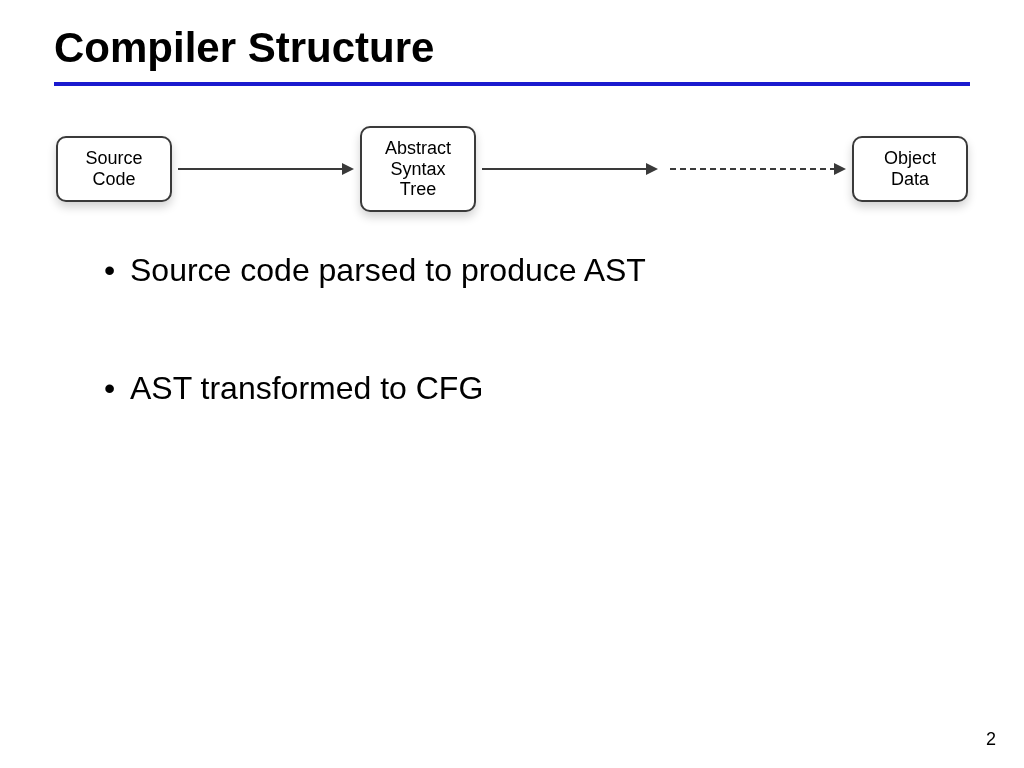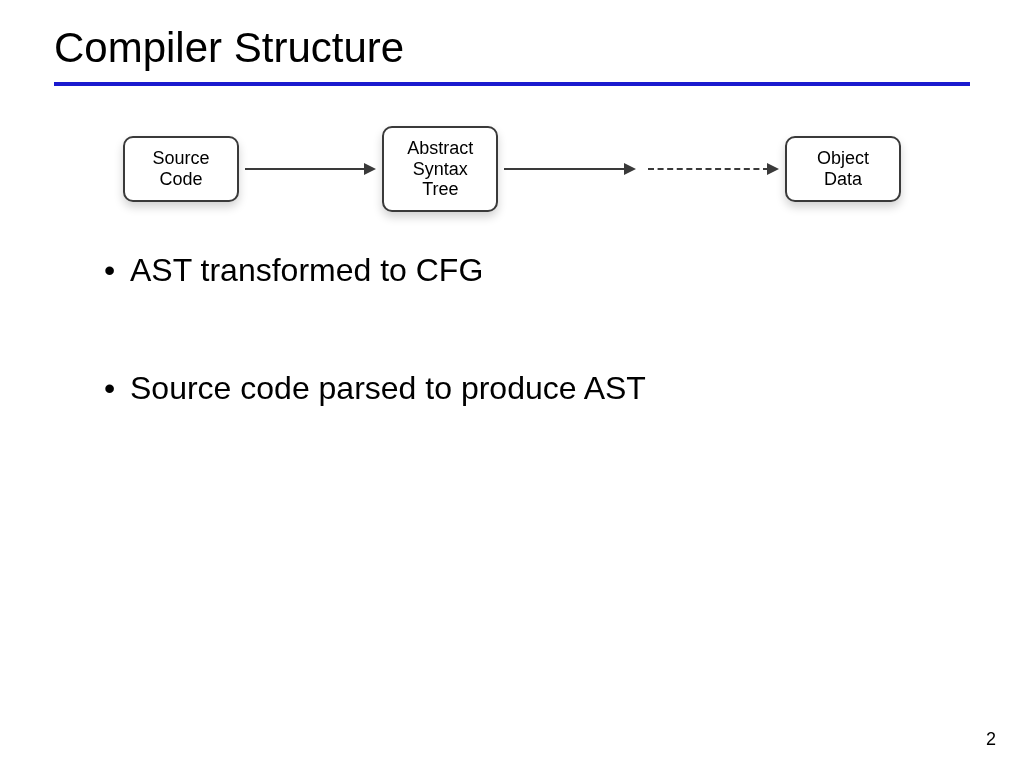--- a/index.html
+++ b/index.html
@@ -14,36 +14,36 @@
     overflow: hidden;
   }
   .slide {
     padding: 24px 54px 24px 54px;
     box-sizing: border-box;
     height: 100%;
     position: relative;
   }
   .title {
     font-size: 42px;
-    font-weight: normal;
+    font-weight: bold;
     margin: 0 0 10px 0;
   }
   .rule {
     border: none;
     border-top: 4px solid #1a1acf;
     margin: 0 0 40px 0;
     width: 100%;
   }
   .diagram {
     display: flex;
     align-items: center;
     justify-content: center;
     gap: 0;
     margin: 0 auto 40px auto;
-    width: 778px;
+    width: 912px;
   }
   .dbox {
     border: 2px solid #3a3a3a;
     border-radius: 10px;
     padding: 10px 14px;
     text-align: center;
     font-family: Helvetica, Arial, sans-serif;
     font-size: 18px;
     line-height: 1.15;
     min-width: 84px;
@@ -127,18 +127,18 @@
     </div>
     <div class="arrow-wrap">
       <div class="arrow-line dashed"></div>
       <div class="arrow-head"></div>
     </div>
     <div class="dbox">Object
 Data</div>
   </div>
 
   <ul class="bullets">
+    <li>Source code parsed to produce AST</li>
     <li>AST transformed to CFG</li>
-    <li>Source code parsed to produce AST</li>
   </ul>
 
   <div class="page-num">2</div>
 </div>
 
 </body></html>

